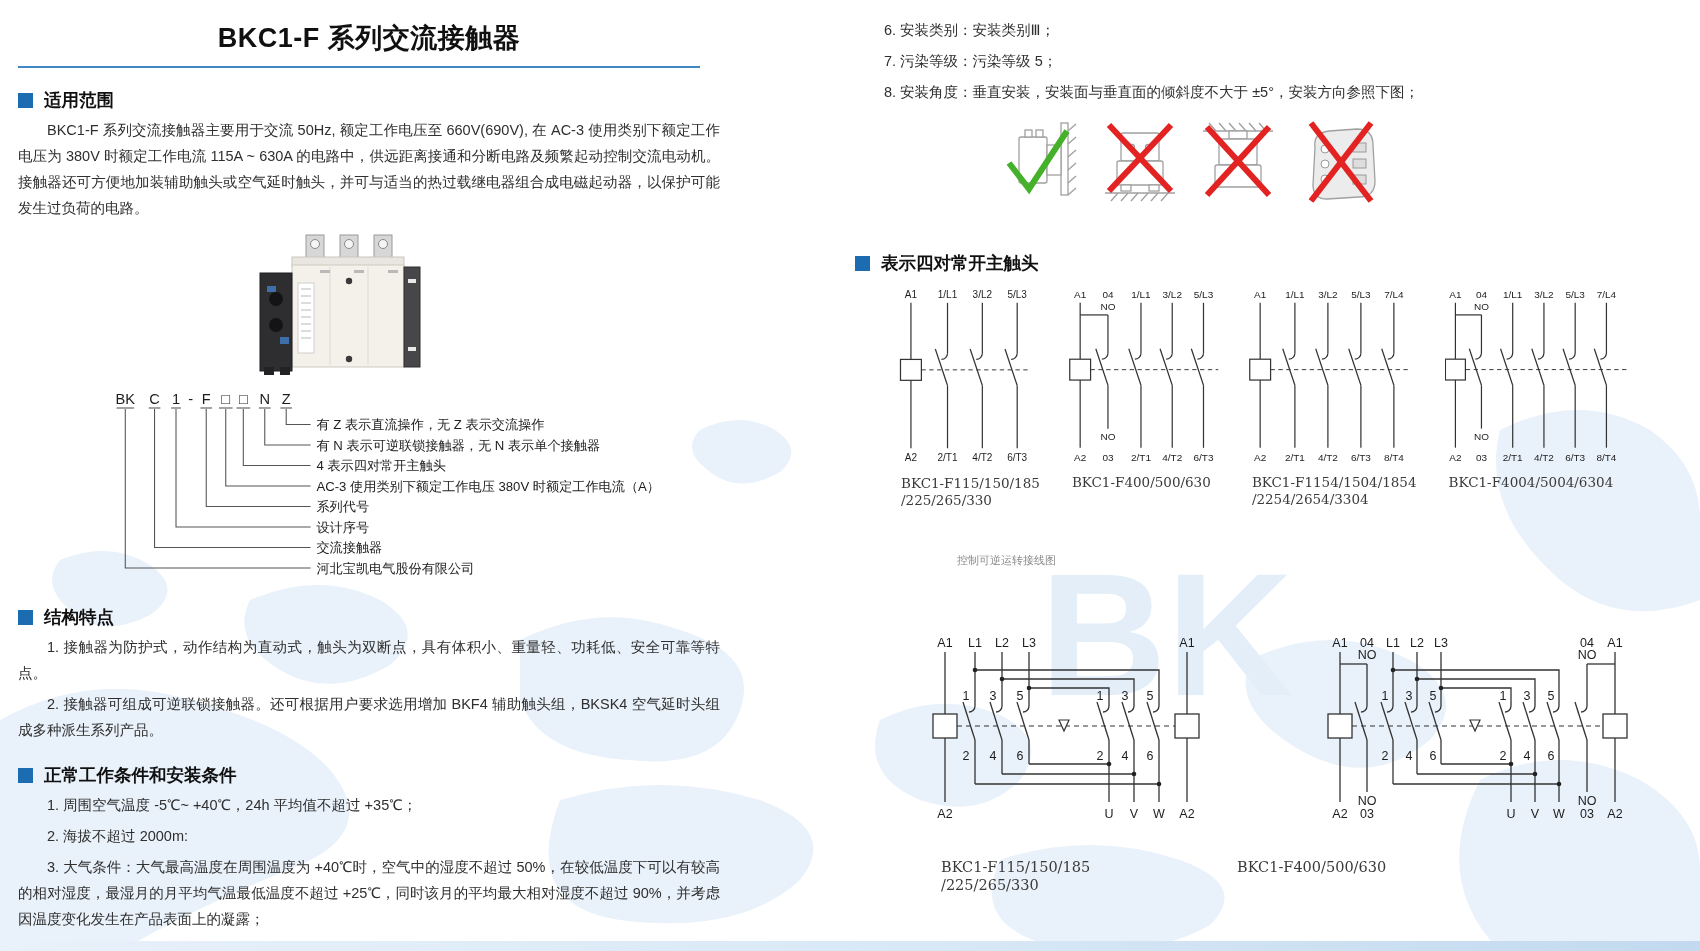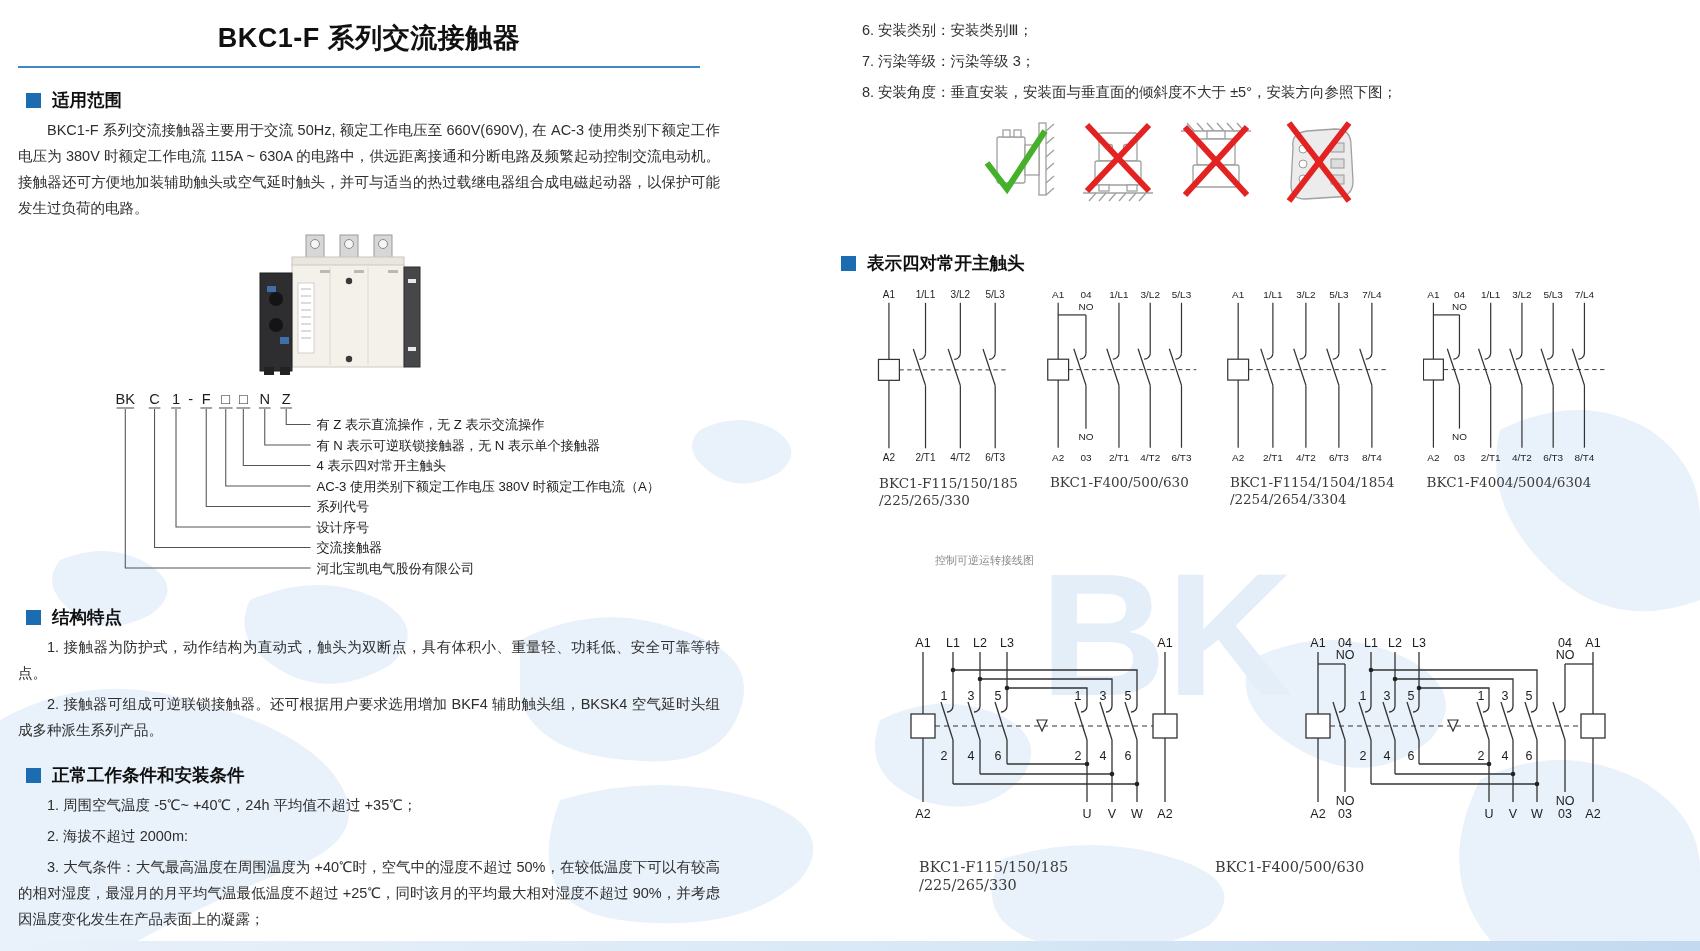--- a/index.html
+++ b/index.html
@@ -2,24 +2,24 @@
 <html><head>
 <meta charset="utf-8">
 <style>
   html,body{margin:0;padding:0;}
   body{width:1700px;height:951px;position:relative;overflow:hidden;background:#ffffff;
        font-family:"Liberation Sans",sans-serif;color:#2f2f2f;}
   .bgmap{position:absolute;left:0;top:0;width:1700px;height:951px;z-index:0;}
   .bottom-strip{position:absolute;left:0;bottom:0;width:1700px;height:10px;z-index:2;
        background:linear-gradient(90deg,#e9f1fa 0%,#d8e8f6 55%,#c2d9ef 100%);}
   .col-left{position:absolute;left:18px;top:16px;width:702px;z-index:1;}
-  .col-right{position:absolute;left:833px;top:12px;width:838px;z-index:1;}
+  .col-right{position:absolute;left:855px;top:12px;width:838px;z-index:1;}
   .title{font-size:27px;font-weight:bold;color:#101010;margin:4px 0 10px 0;letter-spacing:.5px;text-align:center;}
   .rule{height:2px;width:682px;background:#3f87c5;}
-  .sec-h{display:flex;align-items:center;gap:11px;margin:20px 0 4px 8px;}
+  .sec-h{display:flex;align-items:center;gap:11px;margin:20px 0 4px 0;}
   .sq{width:15px;height:15px;background:#1b6cb1;flex:0 0 auto;}
   .sec-h .t{font-weight:bold;font-size:17.5px;color:#101010;}
   p.body,p.item{font-size:14.5px;line-height:26px;text-align:justify;text-indent:2em;margin:5px 0;}
   .photo-wrap{margin:10px 0 0 236px;height:148px;}
   svg.lineart{display:block;}
   svg.lineart text{font-family:"Liberation Sans",sans-serif;fill:#1d1d1d;}
   .model-svg{margin:10px 0 0 0;}
   .picto-row{display:flex;gap:20px;margin:12px 0 0 148px;align-items:flex-end;}
   .diag-row{display:flex;gap:28px;margin:13px 0 0 42px;align-items:flex-start;}
   .diag{display:flex;flex-direction:column;}
@@ -164,21 +164,21 @@
   </div>
   <p class="item">1. 周围空气温度 -5℃~ +40℃，24h 平均值不超过 +35℃；</p>
   <p class="item">2. 海拔不超过 2000m:</p>
   <p class="item">3. 大气条件：大气最高温度在周围温度为 +40℃时，空气中的湿度不超过 50%，在较低温度下可以有较高的相对湿度，最湿月的月平均气温最低温度不超过 +25℃，同时该月的平均最大相对湿度不超过 90%，并考虑因温度变化发生在产品表面上的凝露；</p>
 
 </div>
 
 <div class="col-right">
 
   <p class="item">6. 安装类别：安装类别Ⅲ；</p>
-  <p class="item">7. 污染等级：污染等级 3；</p>
+  <p class="item">7. 污染等级：污染等级 5；</p>
   <p class="item">8. 安装角度：垂直安装，安装面与垂直面的倾斜度不大于 ±5°，安装方向参照下图；</p>
 
   <div class="picto-row">
     <svg width="78" height="90" viewBox="0 0 78 90">
       <g stroke="#a0a0a0" fill="#ffffff" stroke-width="1.3">
         <rect x="58" y="6" width="7" height="72"></rect>
         <line x1="65" y1="14" x2="73" y2="7"></line>
           <line x1="65" y1="27" x2="73" y2="20"></line>
         <line x1="65" y1="40" x2="73" y2="33"></line>
           <line x1="65" y1="53" x2="73" y2="46"></line>

